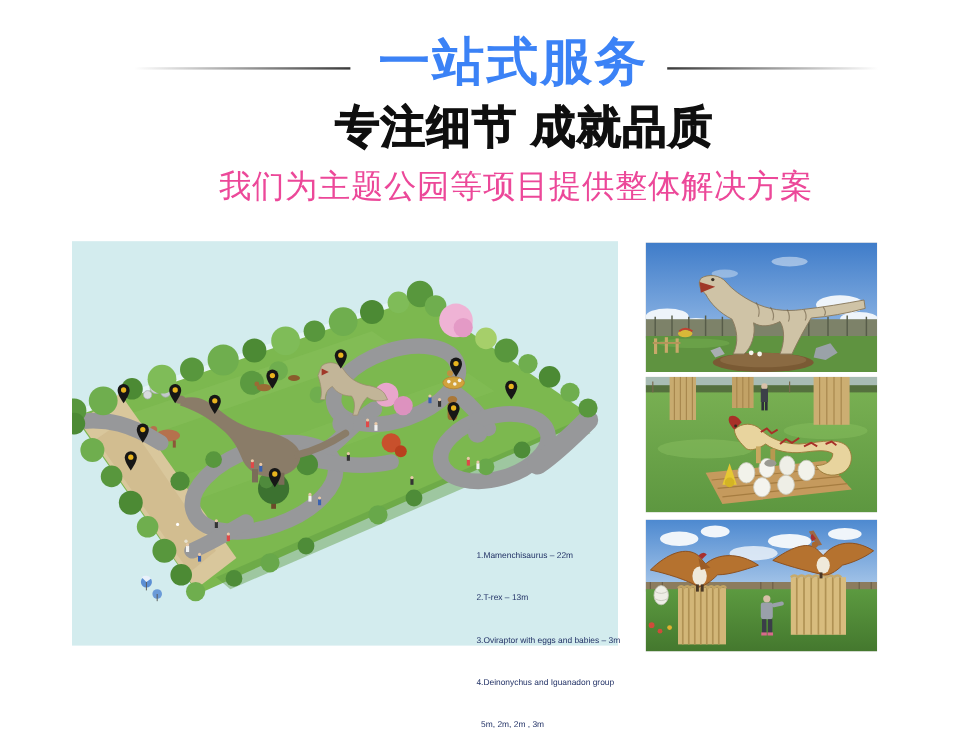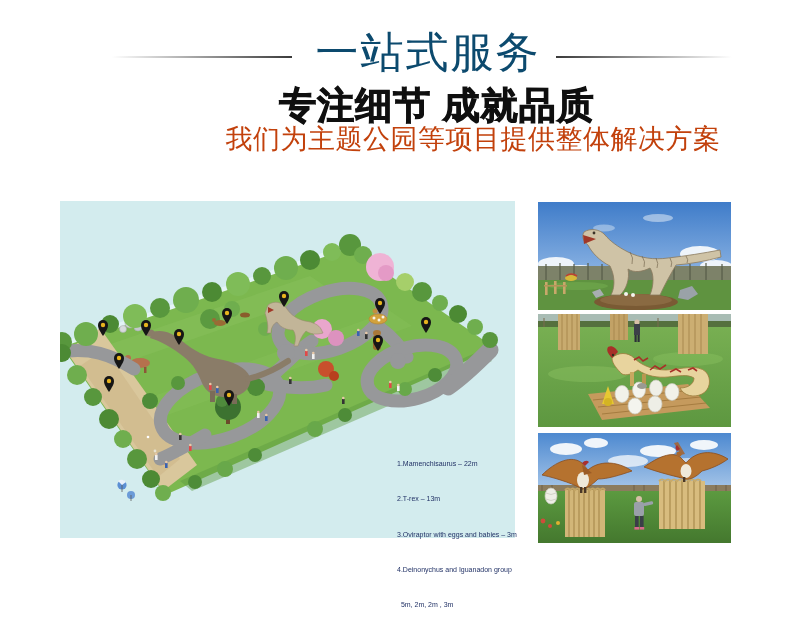--- a/index.html
+++ b/index.html
@@ -8,35 +8,35 @@
     position:relative; width:800px; height:626px; margin:0 auto;
     background:#ffffff; overflow:hidden;
     font-family:"Liberation Sans","DejaVu Sans",sans-serif;
   }
   .abs { position:absolute; }
   .ctr { transform:translateX(-50%); white-space:nowrap; }
 
   
   .banner-title {
     left:428px; top:28px; font-size:43px; line-height:1.15;
-    font-weight:400; color:#0c4a6e; letter-spacing:2px;
+    font-weight:700; color:#3b82f6; letter-spacing:2px;
   }
   .rule { top:56px; height:2px; }
   .rule-left  { left:112px; width:180px;
     background:linear-gradient(to right, rgba(58,58,58,0), #3a3a3a); }
   .rule-right { left:556px; width:176px;
     background:linear-gradient(to left, rgba(58,58,58,0), #3a3a3a); }
   .headline {
     left:437px; top:84px; font-size:37px; line-height:1.2;
     font-weight:bold; color:#0f0f0f; letter-spacing:1px;text-align:right;
     -webkit-text-stroke:1px #0f0f0f;
   }
   .subtitle {
-    left:430px; top:123px; font-size:27px; line-height:1.2;
-    font-weight:400; color:#c2410c; letter-spacing:0.5px;margin-left:43px;
+    left:430px; top:139px; font-size:27px; line-height:1.2;
+    font-weight:400; color:#ec4899; letter-spacing:0.5px;
   }
 
   
   .map-panel {
     left:60px; top:201px; width:455px; height:337px;
     background:#d3ecee;
   }
   .map-panel svg { position:absolute; left:0; top:0; }
   .legend {
     position:absolute; left:337px; top:224px; width:118px;

